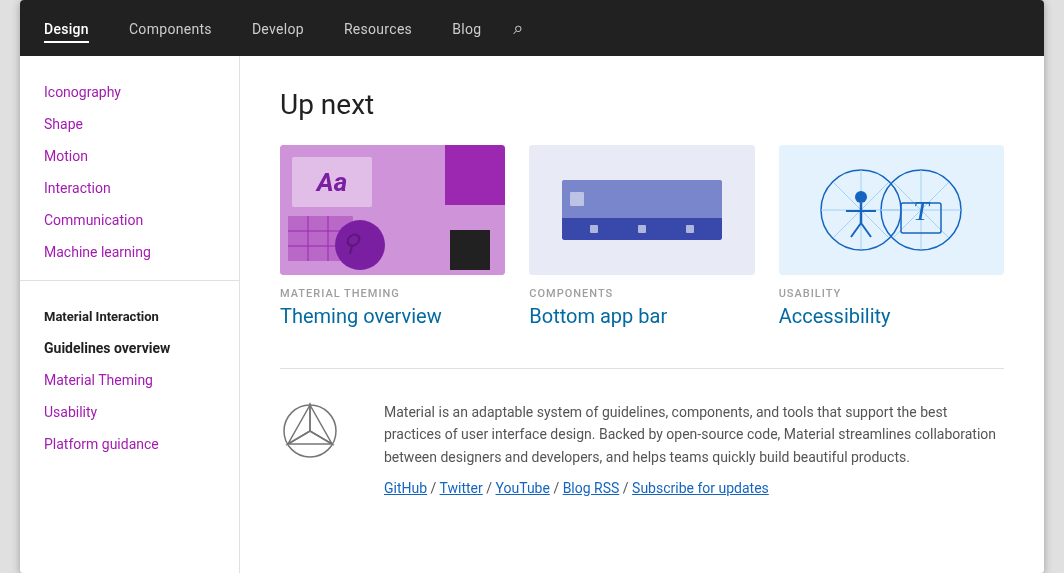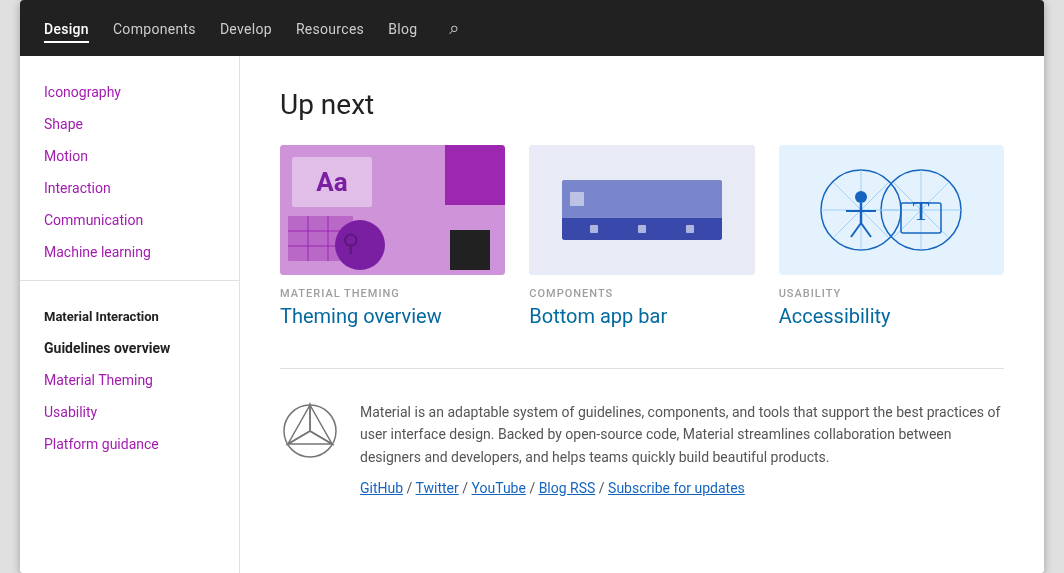--- a/index.html
+++ b/index.html
@@ -39,21 +39,21 @@
     }
     .logo-text {
       font-size: 13px;
       font-weight: 500;
       letter-spacing: 1.5px;
       color: #fff;
     }
     .nav-links {
       display: flex;
       align-items: center;
-      gap: 24px;
+      gap: 40px;
       list-style: none;
     }
     .nav-links li a {
       color: #ccc;
       text-decoration: none;
       font-size: 14px;
       letter-spacing: 0.3px;
     }
     .nav-links li.active a {
       color: #fff;
@@ -128,20 +128,21 @@
       flex: 1;
       cursor: pointer;
     }
     .card-image {
       width: 100%;
       height: 130px;
       border-radius: 4px;
       margin-bottom: 12px;
       overflow: hidden;
       position: relative;
+      font-style: italic;
     }
     
     .card-theming {
       background: #ce93d8;
     }
     .card-theming-inner {
       width: 100%;
       height: 100%;
       position: relative;
       background: #ce93d8;
@@ -223,21 +224,21 @@
       margin-bottom: 4px;
     }
     .card-title {
       font-size: 20px;
       font-weight: 400;
       color: #0369a1;
     }
     
     .footer-section {
       display: flex;
-      gap: 16px;
+      gap: 40px;
       border-top: 1px solid #e0e0e0;
       padding-top: 32px;
     }
     .footer-logo {
       width: 64px;
       min-width: 64px;
     }
     .footer-text {
       font-size: 14px;
       line-height: 1.6;

